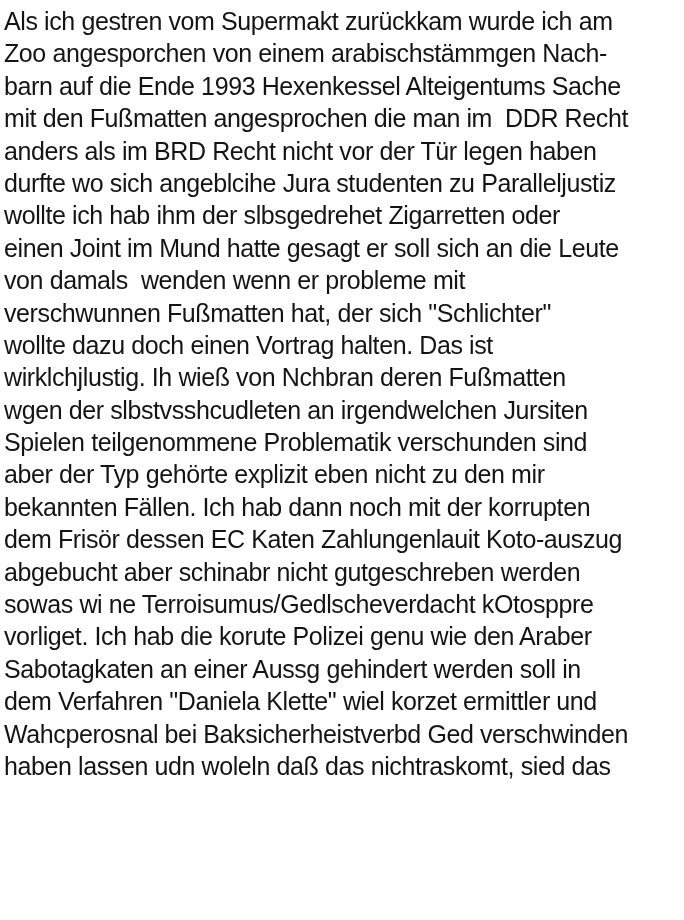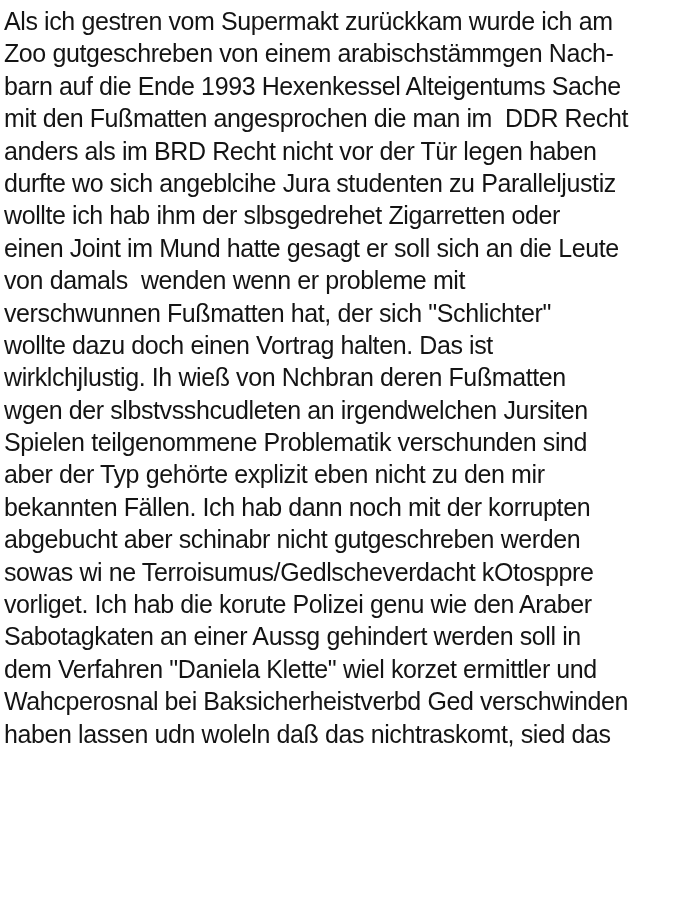--- a/index.html
+++ b/index.html
@@ -27,35 +27,36 @@
     white-space: pre;       
     height: 32.4px;
   }
 </style>
 </head>
 <body>
 
 <div class="page">
   <div class="doc-body">
     <div class="text-line">Als ich gestren vom Supermakt zurückkam wurde ich am</div>
-    <div class="text-line">Zoo gutgeschreben von einem arabischstämmgen Nach-</div>
+    <div class="text-line">Zoo angesporchen von einem arabischstämmgen Nach-</div>
     <div class="text-line">barn auf die Ende 1993 Hexenkessel Alteigentums Sache</div>
     <div class="text-line">mit den Fußmatten angesprochen die man im  DDR Recht</div>
     <div class="text-line">anders als im BRD Recht nicht vor der Tür legen haben</div>
     <div class="text-line">durfte wo sich angeblcihe Jura studenten zu Paralleljustiz</div>
     <div class="text-line">wollte ich hab ihm der slbsgedrehet Zigarretten oder</div>
     <div class="text-line">einen Joint im Mund hatte gesagt er soll sich an die Leute</div>
     <div class="text-line">von damals  wenden wenn er probleme mit</div>
     <div class="text-line">verschwunnen Fußmatten hat, der sich "Schlichter"</div>
     <div class="text-line">wollte dazu doch einen Vortrag halten. Das ist</div>
     <div class="text-line">wirklchjlustig. Ih wieß von Nchbran deren Fußmatten</div>
     <div class="text-line">wgen der slbstvsshcudleten an irgendwelchen Jursiten</div>
     <div class="text-line">Spielen teilgenommene Problematik verschunden sind</div>
     <div class="text-line">aber der Typ gehörte explizit eben nicht zu den mir</div>
     <div class="text-line">bekannten Fällen. Ich hab dann noch mit der korrupten</div>
+    <div class="text-line">dem Frisör dessen EC Katen Zahlungenlauit Koto-auszug</div>
     <div class="text-line">abgebucht aber schinabr nicht gutgeschreben werden</div>
     <div class="text-line">sowas wi ne Terroisumus/Gedlscheverdacht kOtosppre</div>
     <div class="text-line">vorliget. Ich hab die korute Polizei genu wie den Araber</div>
     <div class="text-line">Sabotagkaten an einer Aussg gehindert werden soll in</div>
     <div class="text-line">dem Verfahren "Daniela Klette" wiel korzet ermittler und</div>
     <div class="text-line">Wahcperosnal bei Baksicherheistverbd Ged verschwinden</div>
     <div class="text-line">haben lassen udn woleln daß das nichtraskomt, sied das</div>
   </div>
 </div>
 

